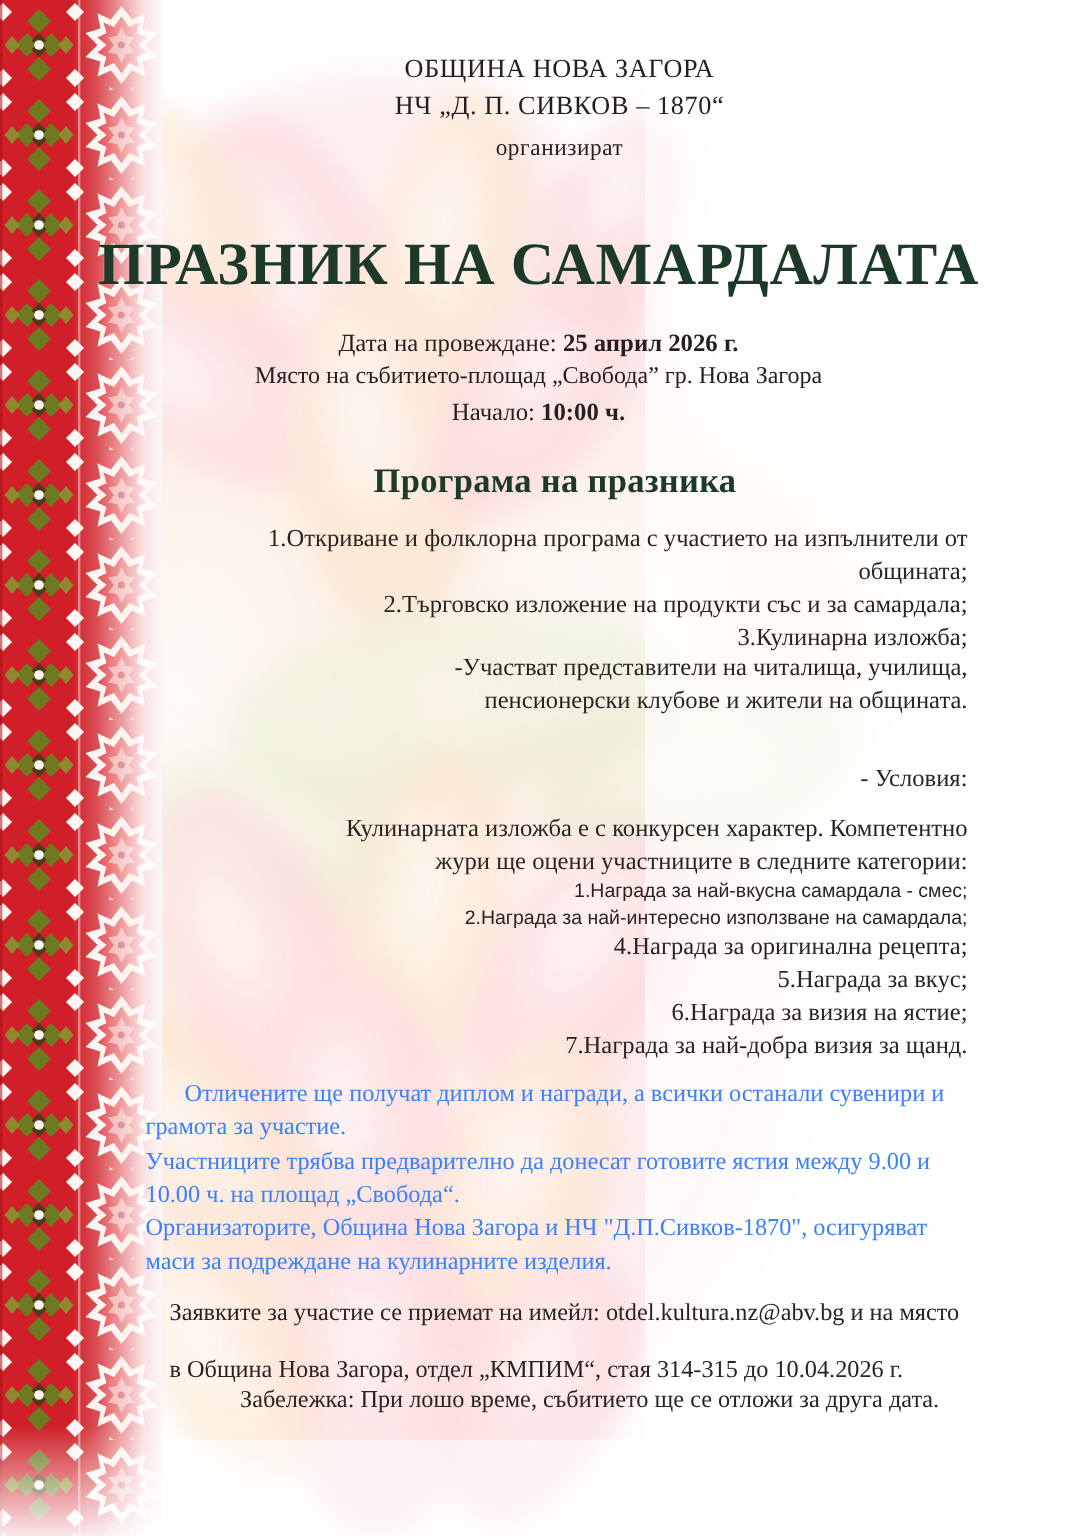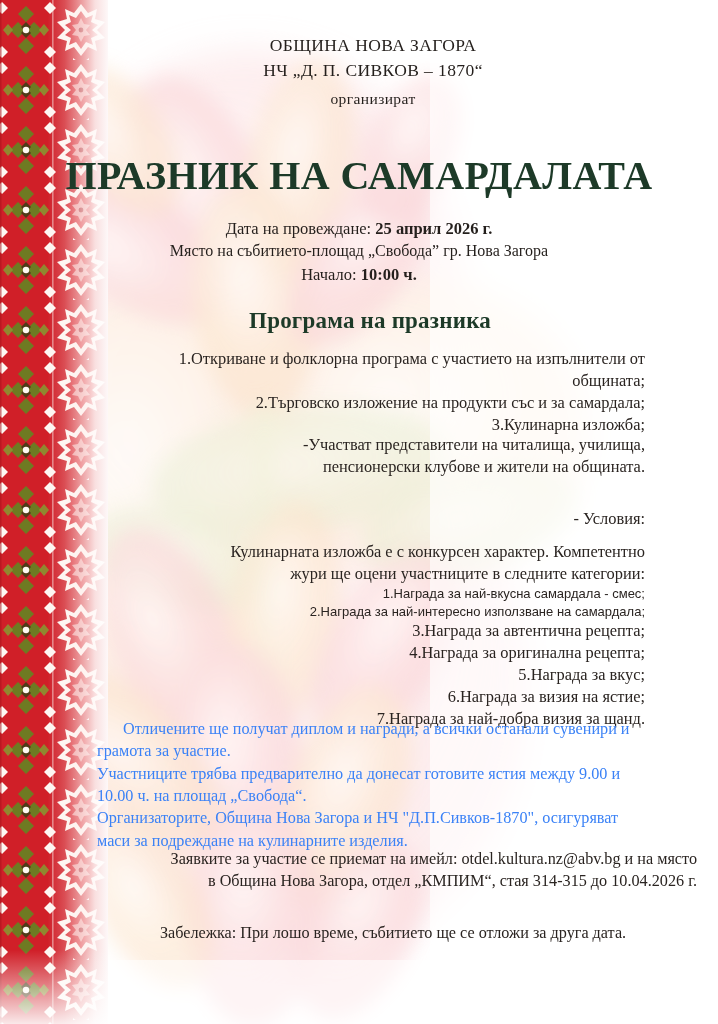--- a/index.html
+++ b/index.html
@@ -58,21 +58,21 @@
   .indent{text-indent:26px;}
   .sans{font-family:"Liberation Sans","DejaVu Sans",sans-serif;font-size:13px;}
 
   .blk-program{top:348px;}
   .blk-part{top:434px;}
   .blk-cond{top:508px;}
   .blk-awards{top:541px;}
   .blk-close{position:absolute;left:97px;width:590px;top:718px;font-size:16.2px;line-height:1.38;color:#3b82f6;}
   .blk-close p{margin:0;}
   .blk-contact{position:absolute;left:97px;width:600px;top:848px;font-size:16.2px;line-height:1.38;color:#2a2421;}
-  .blk-contact p{margin:0;text-align:right;}
+  .blk-contact p{margin:16px;}
   .blk-note{position:absolute;left:118px;width:580px;top:922px;font-size:16.2px;line-height:1.38;color:#2a2421;margin-left:42px;}
   .blk-note p{margin:0;}
 </style>
 </head>
 <body>
 
 <div class="poster">
 
   <div class="floral">
     <svg width="718" height="1024" viewBox="0 0 718 1024">
@@ -239,21 +239,20 @@
 
     <div class="col blk-cond">
       <p class="indent">- Условия:</p>
     </div>
 
     <div class="col blk-awards">
       <p>Кулинарната изложба е с конкурсен характер. Компетентно</p>
       <p>жури ще оцени участниците в следните категории:</p>
       <p class="sans">1.Награда за най-вкусна самардала - смес;</p>
       <p class="sans">2.Награда за най-интересно използване на самардала;</p>
-      <p>3.Награда за автентична рецепта;</p>
       <p>4.Награда за оригинална рецепта;</p>
       <p>5.Награда за вкус;</p>
       <p>6.Награда за визия на ястие;</p>
       <p>7.Награда за най-добра визия за щанд.</p>
     </div>
 
     <div class="blk-close">
       <p class="indent">Отличените ще получат диплом и награди, а всички останали сувенири и</p>
       <p>грамота за участие.</p>
       <p>Участниците трябва предварително да донесат готовите ястия между 9.00 и</p>

